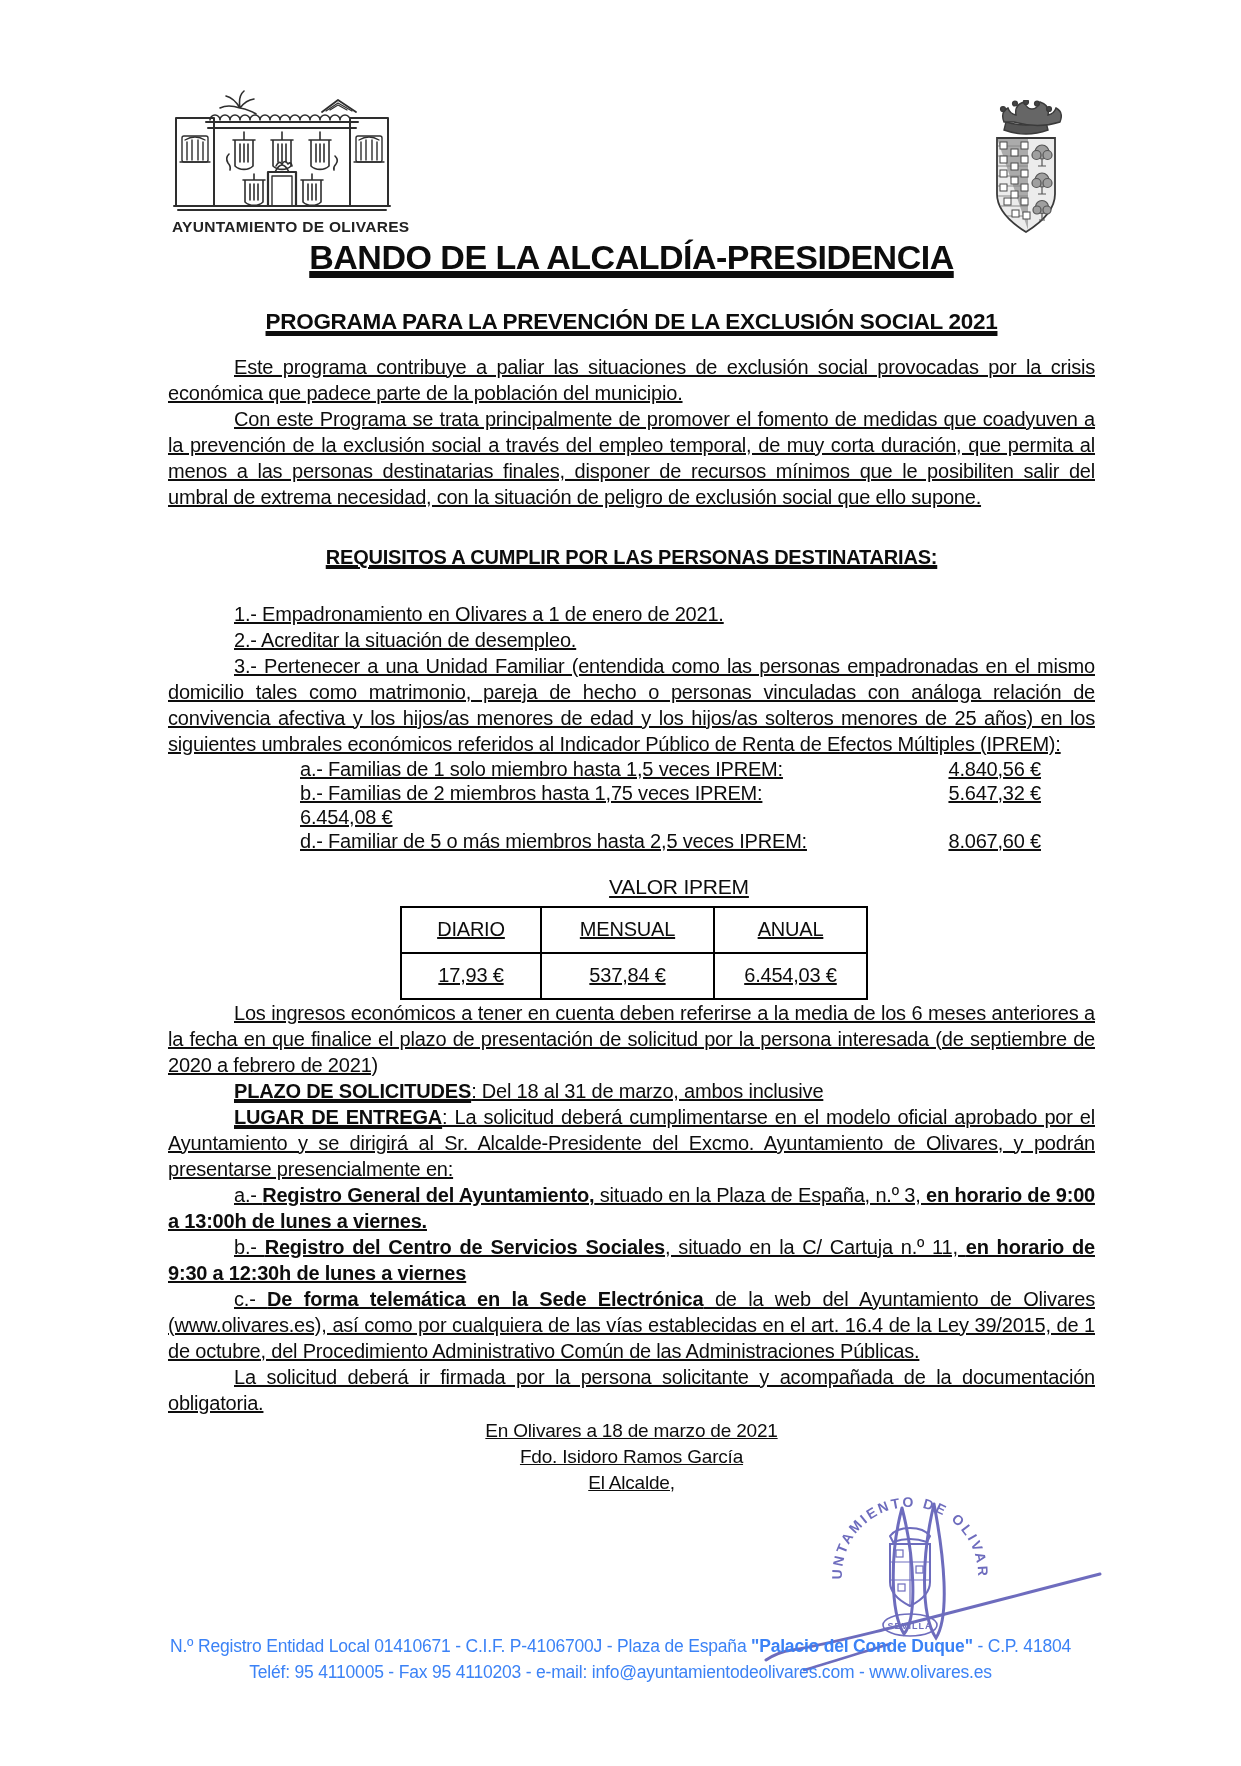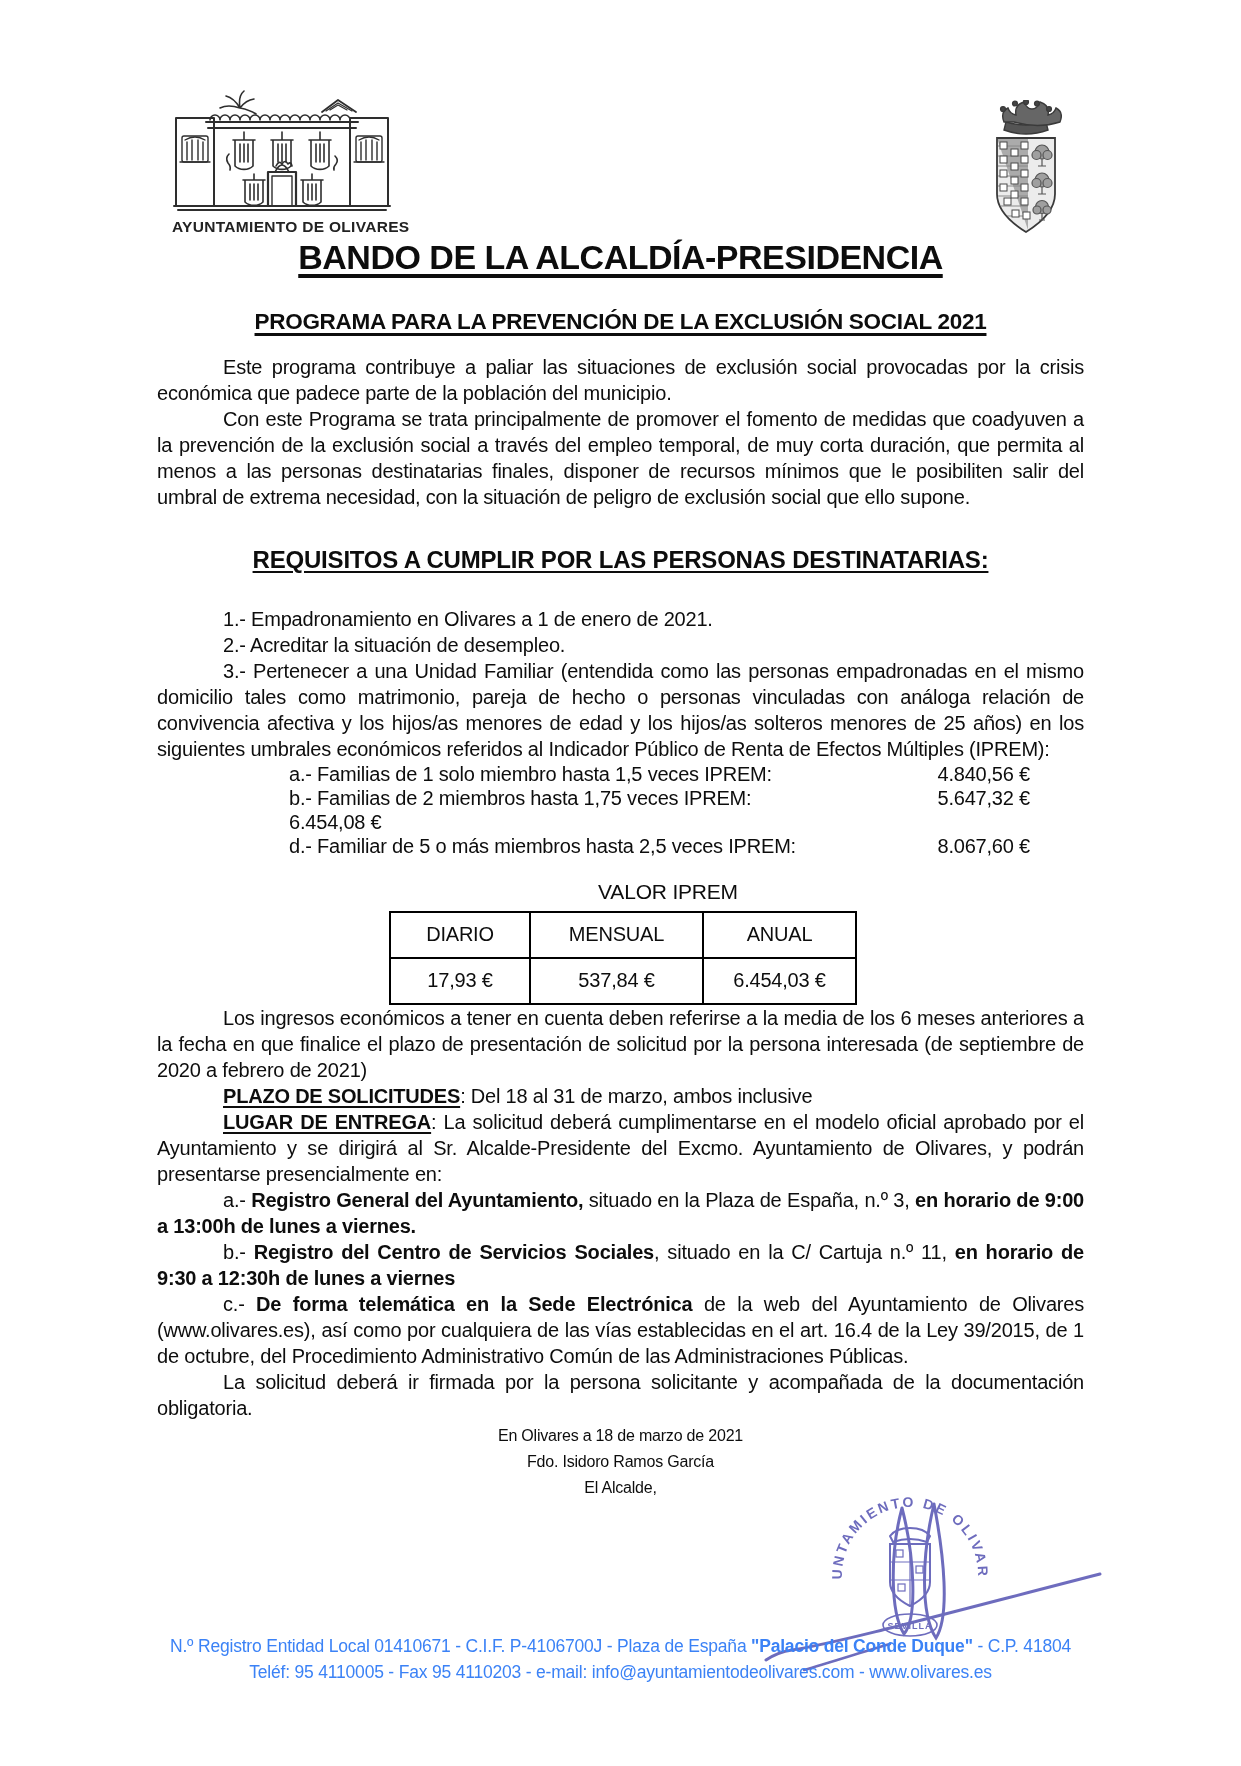--- a/index.html
+++ b/index.html
@@ -10,38 +10,38 @@
     font-family:"Liberation Sans", sans-serif;
     color:#0d0d0d;
     overflow:hidden;
   }
   
   .logo-building{position:absolute;left:172px;top:88px;width:220px;text-align:center;}
   .logo-building svg{display:block;}
   .logo-caption{font-weight:bold;font-size:15.5px;letter-spacing:.3px;color:#222;margin-top:2px;white-space:nowrap;}
   .coat-of-arms{position:absolute;left:990px;top:100px;width:72px;height:138px;}
   
-  .content{position:absolute;left:157px;top:0;width:927px;}
+  .content{position:absolute;left:168px;top:0;width:927px;text-decoration:underline;}
   .doc-title{
     margin-top:238px;text-align:center;font-weight:bold;font-size:34px;
     letter-spacing:-.5px;
     text-decoration:underline;text-decoration-thickness:3.5px;text-underline-offset:5px;
   }
   .doc-subtitle{
     margin-top:32px;text-align:center;font-weight:bold;font-size:22.5px;
     letter-spacing:-.3px;
     text-decoration:underline;text-decoration-thickness:2.5px;text-underline-offset:4px;
   }
   p.body{
     margin:0;font-size:20px;line-height:26px;text-align:justify;letter-spacing:-.2px;
   }
   p.indent{text-indent:66px;}
   .first-para{margin-top:30px;}
   .section-heading{
-    margin:36px 0 32px 0;text-align:center;font-size:24px;letter-spacing:-.2px;
+    margin:36px 0 32px 0;text-align:center;font-size:20px;letter-spacing:-.2px;
     text-decoration:underline;text-underline-offset:3px;
   }
   .umbral-row{
     display:flex;padding-left:132px;padding-right:54px;
     font-size:20px;line-height:24px;letter-spacing:-.2px;
   }
   .umbral-label{flex:1;}
   .umbral-amount{white-space:nowrap;}
   
   .iprem-wrap{width:558px;margin:22px 0 0 232px;text-align:center;}
@@ -50,21 +50,21 @@
   table.iprem td,table.iprem th{
     border:2.5px solid #000;font-weight:normal;font-size:20px;letter-spacing:-.2px;
     height:36px;text-align:center;vertical-align:middle;padding:4px;
   }
   col.c1{width:140px;} col.c2{width:173px;} col.c3{width:153px;}
   .bold{font-weight:bold;}
   .bold-u{font-weight:bold;text-decoration:underline;text-underline-offset:3px;text-decoration-thickness:2px;}
   .gap28{margin-top:28px;}
   .gap30{margin-top:30px;}
   
-  .signature{margin-top:2px;text-align:center;font-size:16px;line-height:26px;letter-spacing:-.2px;}
+  .signature{margin-top:2px;text-align:center;font-size:19px;line-height:26px;letter-spacing:-.2px;}
   
   .stamp{position:absolute;left:752px;top:1462px;width:372px;height:232px;pointer-events:none;}
   
   .footer{
     position:absolute;left:0;right:0;top:1633px;text-align:center;
     font-size:17.5px;line-height:26px;letter-spacing:-.2px;color:#3b82f6;
   }
 </style>
 </head>
 <body>

